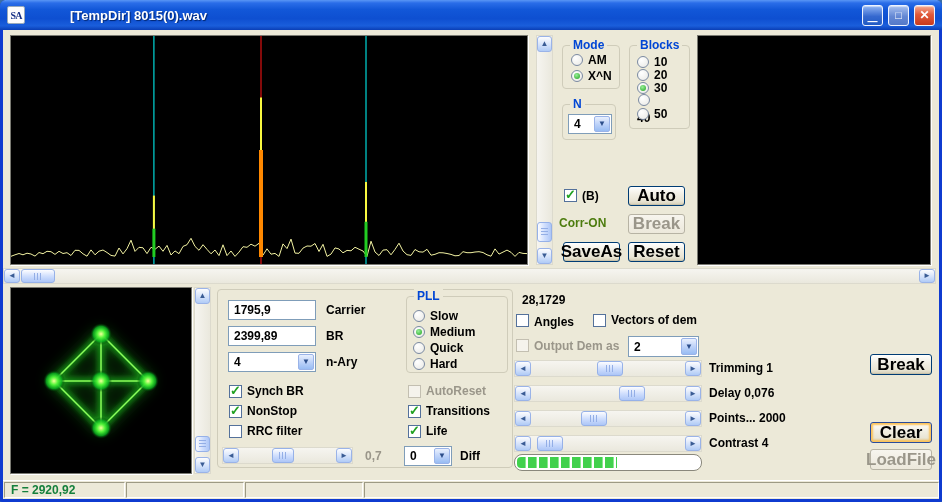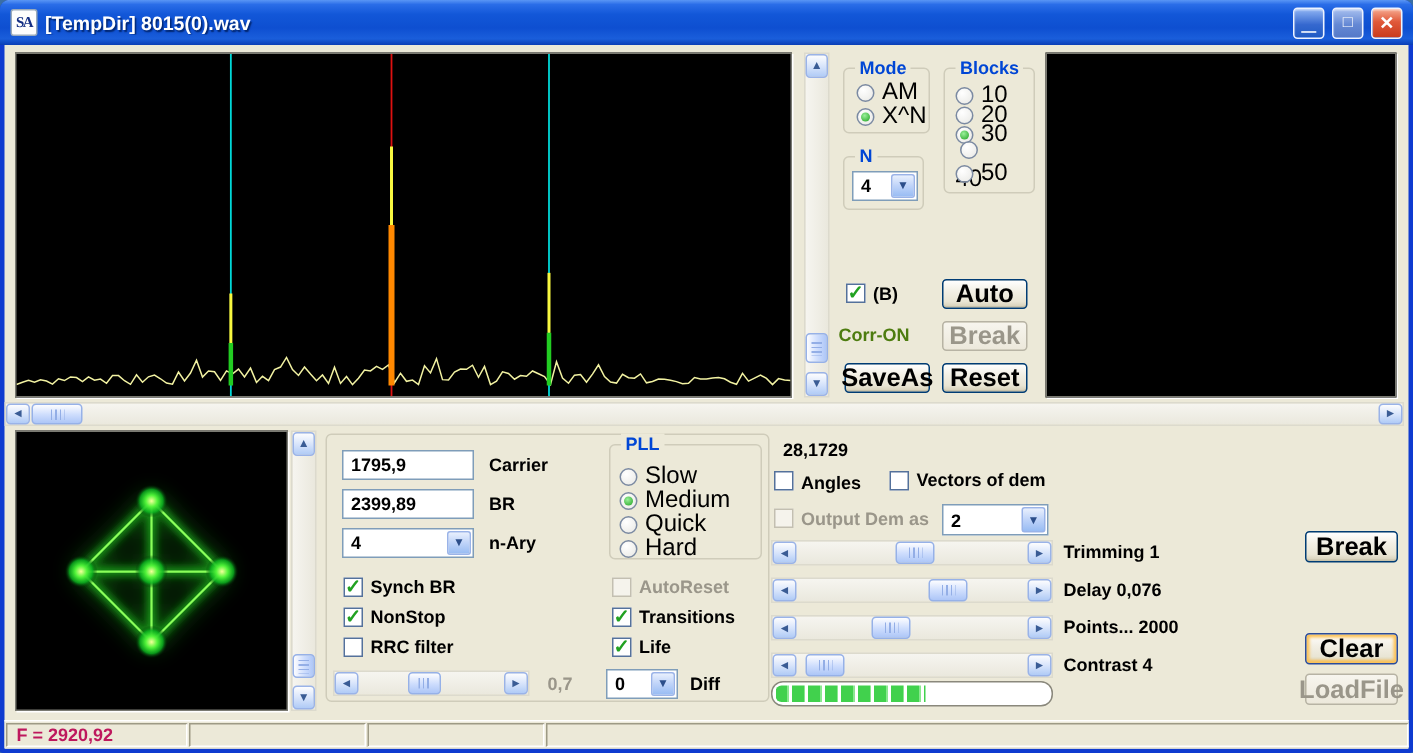--- a/index.html
+++ b/index.html
@@ -5,21 +5,21 @@
   html,body{margin:0;padding:0;background:#3a6ea5;}
   *{box-sizing:border-box;}
   .stage{position:relative;width:942px;height:502px;overflow:hidden;font-family:"Liberation Sans",sans-serif;}
   .window{position:absolute;inset:0;background:#ece9d8;border:3px solid #0f3bd0;border-top:none;border-radius:6px 6px 2px 2px;}
   
   .titlebar{position:absolute;top:-0px;left:-3px;right:-3px;height:30px;border-radius:6px 6px 0 0;
     background:linear-gradient(180deg,#5a96f5 0%,#2a6de8 10%,#1257d8 32%,#0e4fd1 62%,#1a5edb 86%,#0a3eb5 100%);
     display:flex;align-items:center;padding:0 7px;gap:5px;}
   .app-icon{width:18px;height:18px;background:#fdfdfd;border:1px solid #9ab;border-radius:2px;
     display:flex;align-items:center;justify-content:center;font:bold 10px "Liberation Serif",serif;color:#152f84;letter-spacing:-1px;flex:0 0 auto;}
-  .title-text{color:#fff;font-weight:bold;font-size:13px;text-shadow:1px 1px 1px #00256e;flex:1 1 auto;white-space:nowrap;overflow:hidden;}
+  .title-text{color:#fff;font-weight:bold;font-size:13px;text-shadow:1px 1px 1px #00256e;flex:1 1 auto;white-space:nowrap;overflow:hidden;margin-left:40px;}
   .win-btn{width:21px;height:21px;border:1px solid #eef3ff;border-radius:3px;display:flex;align-items:center;justify-content:center;
     color:#fff;font-weight:bold;font-size:11px;flex:0 0 auto;box-shadow:inset 0 1px 1px rgba(255,255,255,.5);}
   .win-btn.min{background:linear-gradient(180deg,#8fb4f4,#3568cf 55%,#205bc4);}
   .win-btn.max{background:linear-gradient(180deg,#a8c0ef,#6488d4 55%,#5479c8);}
   .win-btn.close{background:linear-gradient(180deg,#f6a98e,#e0593a 45%,#c93a1c);font-size:12px;}
   .min-glyph{align-self:flex-end;line-height:6px;font-size:10px;}
   
   .panel{position:absolute;background:#000;border:1px solid #7a7a72;box-shadow:1px 1px 0 #fff;}
   .lbl{position:absolute;font-weight:bold;font-size:12px;color:#000;white-space:nowrap;}
   .lbl.green{color:#4d7c0f;}
@@ -29,21 +29,21 @@
   .btn{position:absolute;display:flex;align-items:center;justify-content:center;font-weight:bold;font-size:17px;color:#000;
     border:1px solid #003c74;border-radius:3px;
     background:linear-gradient(180deg,#ffffff,#f2efe4 40%,#e9e5d4 78%,#d4cdb5);box-shadow:inset 0 -1px 0 #c8c2aa;}
   .btn.disabled{border-color:#b7b3a4;color:#9a968a;background:linear-gradient(180deg,#f7f5ee,#ece8db);box-shadow:none;}
   .btn.focused{box-shadow:inset 0 0 2px 2px #fbc258;border-color:#2a4c9b;margin-top:37px;}
   .cb{position:absolute;width:13px;height:13px;background:#fff;border:1px solid #54719b;display:flex;align-items:center;justify-content:center;}
   .cb .tick{color:#21a121;font-size:13px;font-weight:bold;line-height:10px;margin-top:-2px;}
   .cb.disabled{border-color:#c3bfb1;background:#f5f3ec;}
   .radio{width:12px;height:12px;border-radius:50%;border:1px solid #7b8aa2;background:radial-gradient(circle at 35% 30%,#ffffff,#e8e8e4);position:relative;flex:0 0 auto;}
   .radio .dot{position:absolute;inset:2px;border-radius:50%;background:radial-gradient(circle at 40% 35%,#9af09a,#1fa11f);}
-  .rrow{position:absolute;display:flex;align-items:center;gap:5px;font-weight:normal;font-size:16px;white-space:nowrap;}
+  .rrow{position:absolute;display:flex;align-items:center;gap:5px;font-weight:bold;font-size:12px;white-space:nowrap;}
   .input{position:absolute;background:#fff;border:1px solid #7f9db9;display:flex;align-items:center;padding-left:5px;font-weight:bold;font-size:12px;}
   .combo{position:absolute;background:#fff;border:1px solid #7f9db9;display:flex;align-items:center;padding-left:5px;font-weight:bold;font-size:12px;}
   .combo-btn{position:absolute;right:1px;top:1px;bottom:1px;width:16px;border:1px solid #9ab3e8;border-radius:2px;
     background:linear-gradient(180deg,#e9f0fd,#c0d4f9 48%,#98bcf3);display:flex;align-items:center;justify-content:center;
     color:#2c4e8a;font-size:8px;line-height:1;}
   
   .hscroll,.vscroll{position:absolute;background:linear-gradient(180deg,#f6f5f0,#eae8dd);border:1px solid #dcdacd;}
   .vscroll{background:linear-gradient(90deg,#f6f5f0,#eae8dd);}
   .sb-btn{position:absolute;border:1px solid #9ab3e8;border-radius:3px;display:flex;align-items:center;justify-content:center;
     background:linear-gradient(180deg,#fdfdfe,#d7e4fb 52%,#b0cbf6);color:#3a5c95;font-size:8px;line-height:1;font-weight:bold;}
@@ -56,21 +56,21 @@
   .sb-thumb.v{left:0;right:0;background:linear-gradient(90deg,#fdfdff,#cfdefd 52%,#adc6f7);}
   .grip-h{width:9px;height:7px;background:repeating-linear-gradient(90deg,#93aee6 0 1px,transparent 1px 3px);}
   .grip-v{width:7px;height:9px;background:repeating-linear-gradient(180deg,#93aee6 0 1px,transparent 1px 3px);}
   
   .progress{position:absolute;background:#fff;border:1px solid #8a887c;border-radius:8px;padding:2px;overflow:hidden;}
   .progress-fill{height:100%;border-radius:4px 0 0 4px;
     background:repeating-linear-gradient(90deg,#41d14d 0 8px,#8ae88f 8px 9px,#ffffff 9px 11px);}
   
   .statusbar{position:absolute;left:0;right:0;bottom:0;height:19px;display:flex;background:#ece9d8;border-top:1px solid #fff;}
   .status-panel{border:1px solid;border-color:#9d9a84 #ffffff #ffffff #9d9a84;margin:1px 0 1px 1px;display:flex;align-items:center;padding-left:6px;
-    font-weight:bold;font-size:12px;color:#be185d;white-space:nowrap;}
+    font-weight:bold;font-size:12px;color:#15803d;white-space:nowrap;}
 </style>
 </head>
 <body>
 
 <div class="stage">
   <div class="window">
 
     <div class="titlebar">
       <span class="app-icon">SA</span>
       <span class="title-text">[TempDir] 8015(0).wav</span>

